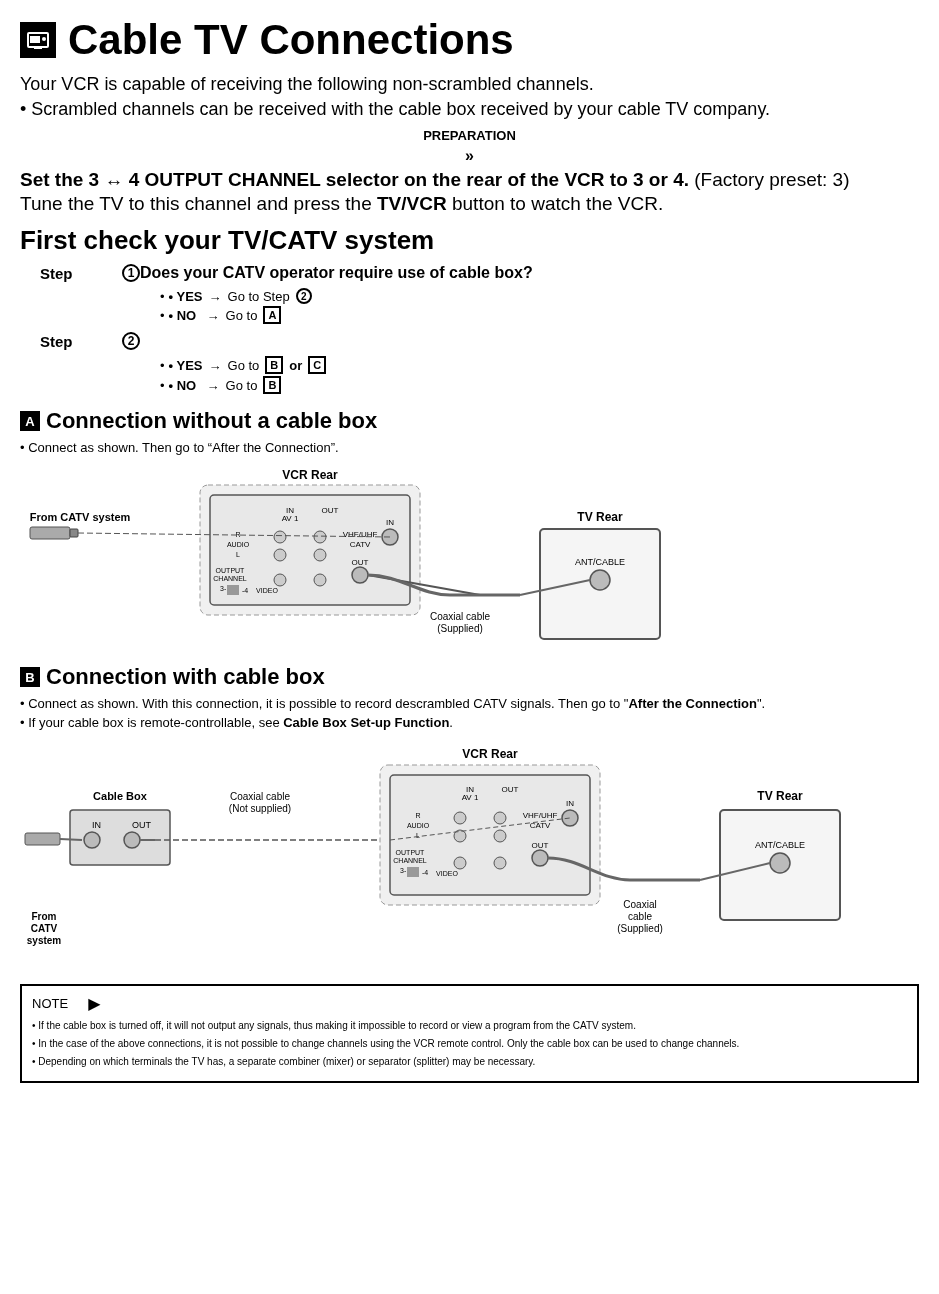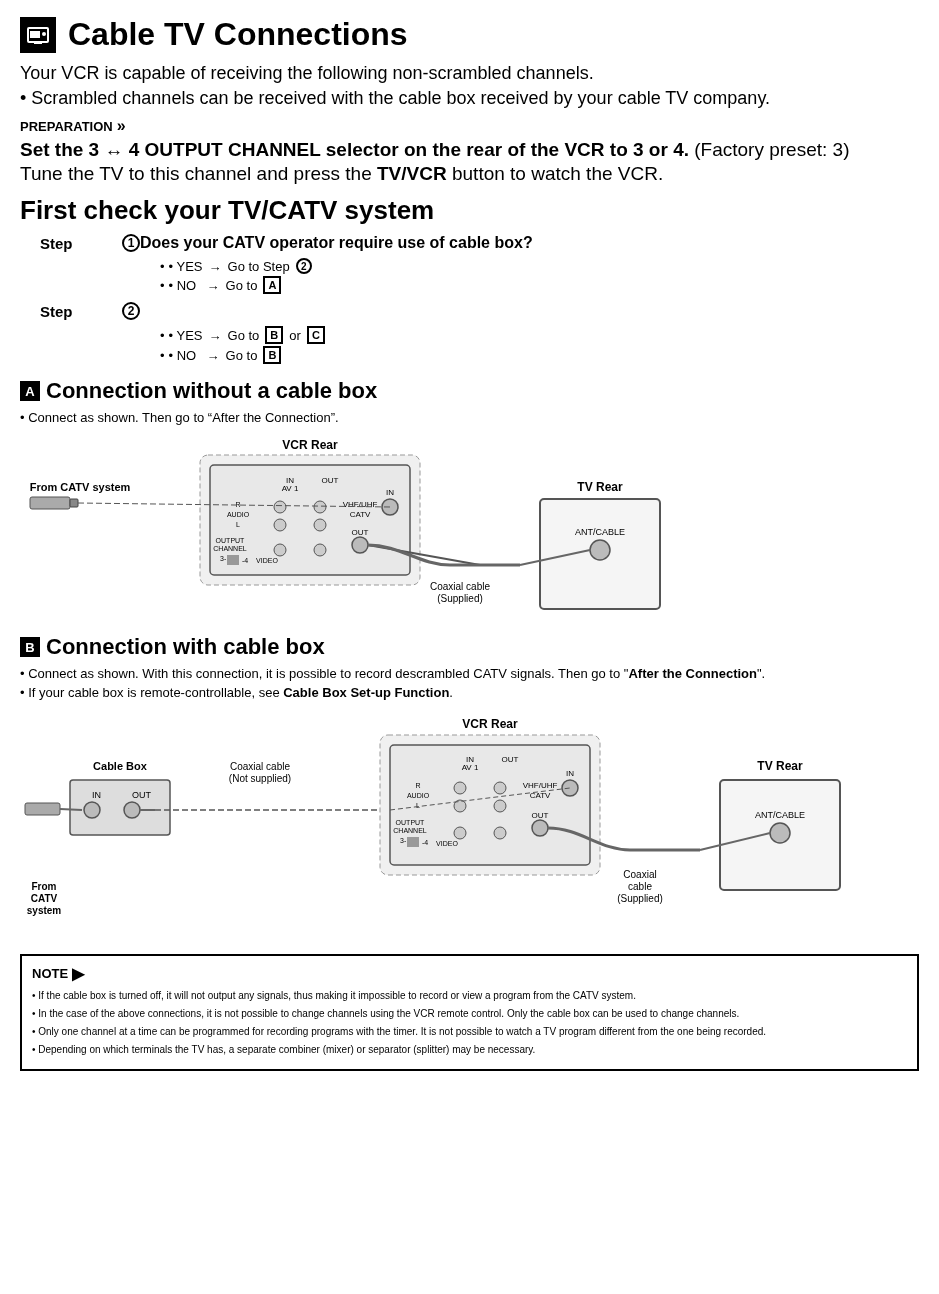--- a/index.html
+++ b/index.html
@@ -24,33 +24,34 @@
       height: 36px;
       background: #000;
       display: flex;
       align-items: center;
       justify-content: center;
       margin-right: 12px;
       flex-shrink: 0;
     }
     .header-icon svg { fill: #fff; }
     .page-title {
-      font-size: 32px;
+      font-size: 42px;
       font-weight: bold;
     }
 
     
     .intro-text { font-size: 18px; margin-bottom: 4px; }
     .preparation {
       font-weight: bold;
       font-size: 13px;
       margin: 8px 0 4px 0;
       display: flex;
       align-items: center;
       gap: 4px;
+      flex-direction: column;
     }
     .prep-arrows {
       font-weight: bold;
       font-size: 16px;
     }
     .setup-line { font-size: 19px; margin-bottom: 2px; }
     .setup-line b { font-weight: bold; }
 
     
     .section-heading {
@@ -92,21 +93,21 @@
       flex: 1;
     }
     .step-answers { margin-left: 120px; }
     .answer-row {
       display: flex;
       align-items: center;
       margin-bottom: 2px;
       font-size: 13px;
     }
     .answer-bullet { margin-right: 4px; }
-    .answer-yn { font-weight: normal; min-width: 32px; }
+    .answer-yn { font-weight: bold; min-width: 32px; }
     .answer-arrow { margin: 0 6px; }
     .goto-text { margin-right: 4px; }
     .box-label {
       display: inline-flex;
       align-items: center;
       justify-content: center;
       width: 18px;
       height: 18px;
       border: 2px solid #000;
       font-size: 11px;
@@ -150,25 +151,25 @@
     .section-body-text { font-size: 13px; margin-bottom: 4px; }
     .section-body-text b { font-weight: bold; }
 
     
     .note-section {
       border: 2px solid #000;
       padding: 8px 10px;
       margin-top: 10px;
     }
     .note-header {
-      font-weight: bold;
+      font-weight: normal;
       font-size: 13px;
       display: flex;
       align-items: center;
-      gap: 4px;
+      gap: 20px;
       margin-bottom: 6px;
     }
     .note-header-arrow { font-size: 16px; }
     .note-item {
       font-size: 10px;
       margin-bottom: 4px;
       padding-left: 14px;
       text-indent: -14px;
       line-height: 1.4;
     }
@@ -236,21 +237,21 @@
       <span class="step-circle">2</span>
     </div>
   </div>
   <div class="step-answers">
     <div class="answer-row">
       <span class="answer-bullet">•</span>
       <span class="answer-yn">• YES</span>
       <span class="answer-arrow">→</span>
       <span class="goto-text">Go to</span>
       <span class="box-label">B</span>
-      <span style="margin: 0 4px;">or</span>
+      <span style="margin: 0 4px; font-weight: bold;">or</span>
       <span class="box-label">C</span>
     </div>
     <div class="answer-row">
       <span class="answer-bullet">•</span>
       <span class="answer-yn">• NO</span>
       <span class="answer-arrow">→</span>
       <span class="goto-text">Go to</span>
       <span class="box-label">B</span>
     </div>
   </div>
@@ -424,15 +425,14 @@
   </div>
 </div>
 
 <div class="note-section">
   <div class="note-header">
     <span>NOTE</span>
     <span class="note-header-arrow">▶</span>
   </div>
   <p class="note-item">• If the cable box is turned off, it will not output any signals, thus making it impossible to record or view a program from the CATV system.</p>
   <p class="note-item">• In the case of the above connections, it is not possible to change channels using the VCR remote control. Only the cable box can be used to change channels.</p>
-  <p class="note-item">• Only one channel at a time can be programmed for recording programs with the timer. It is not possible to watch a TV program different from the one being recorded.</p>
   <p class="note-item">• Depending on which terminals the TV has, a separate combiner (mixer) or separator (splitter) may be necessary.</p>
 </div>
 
 </body></html>

